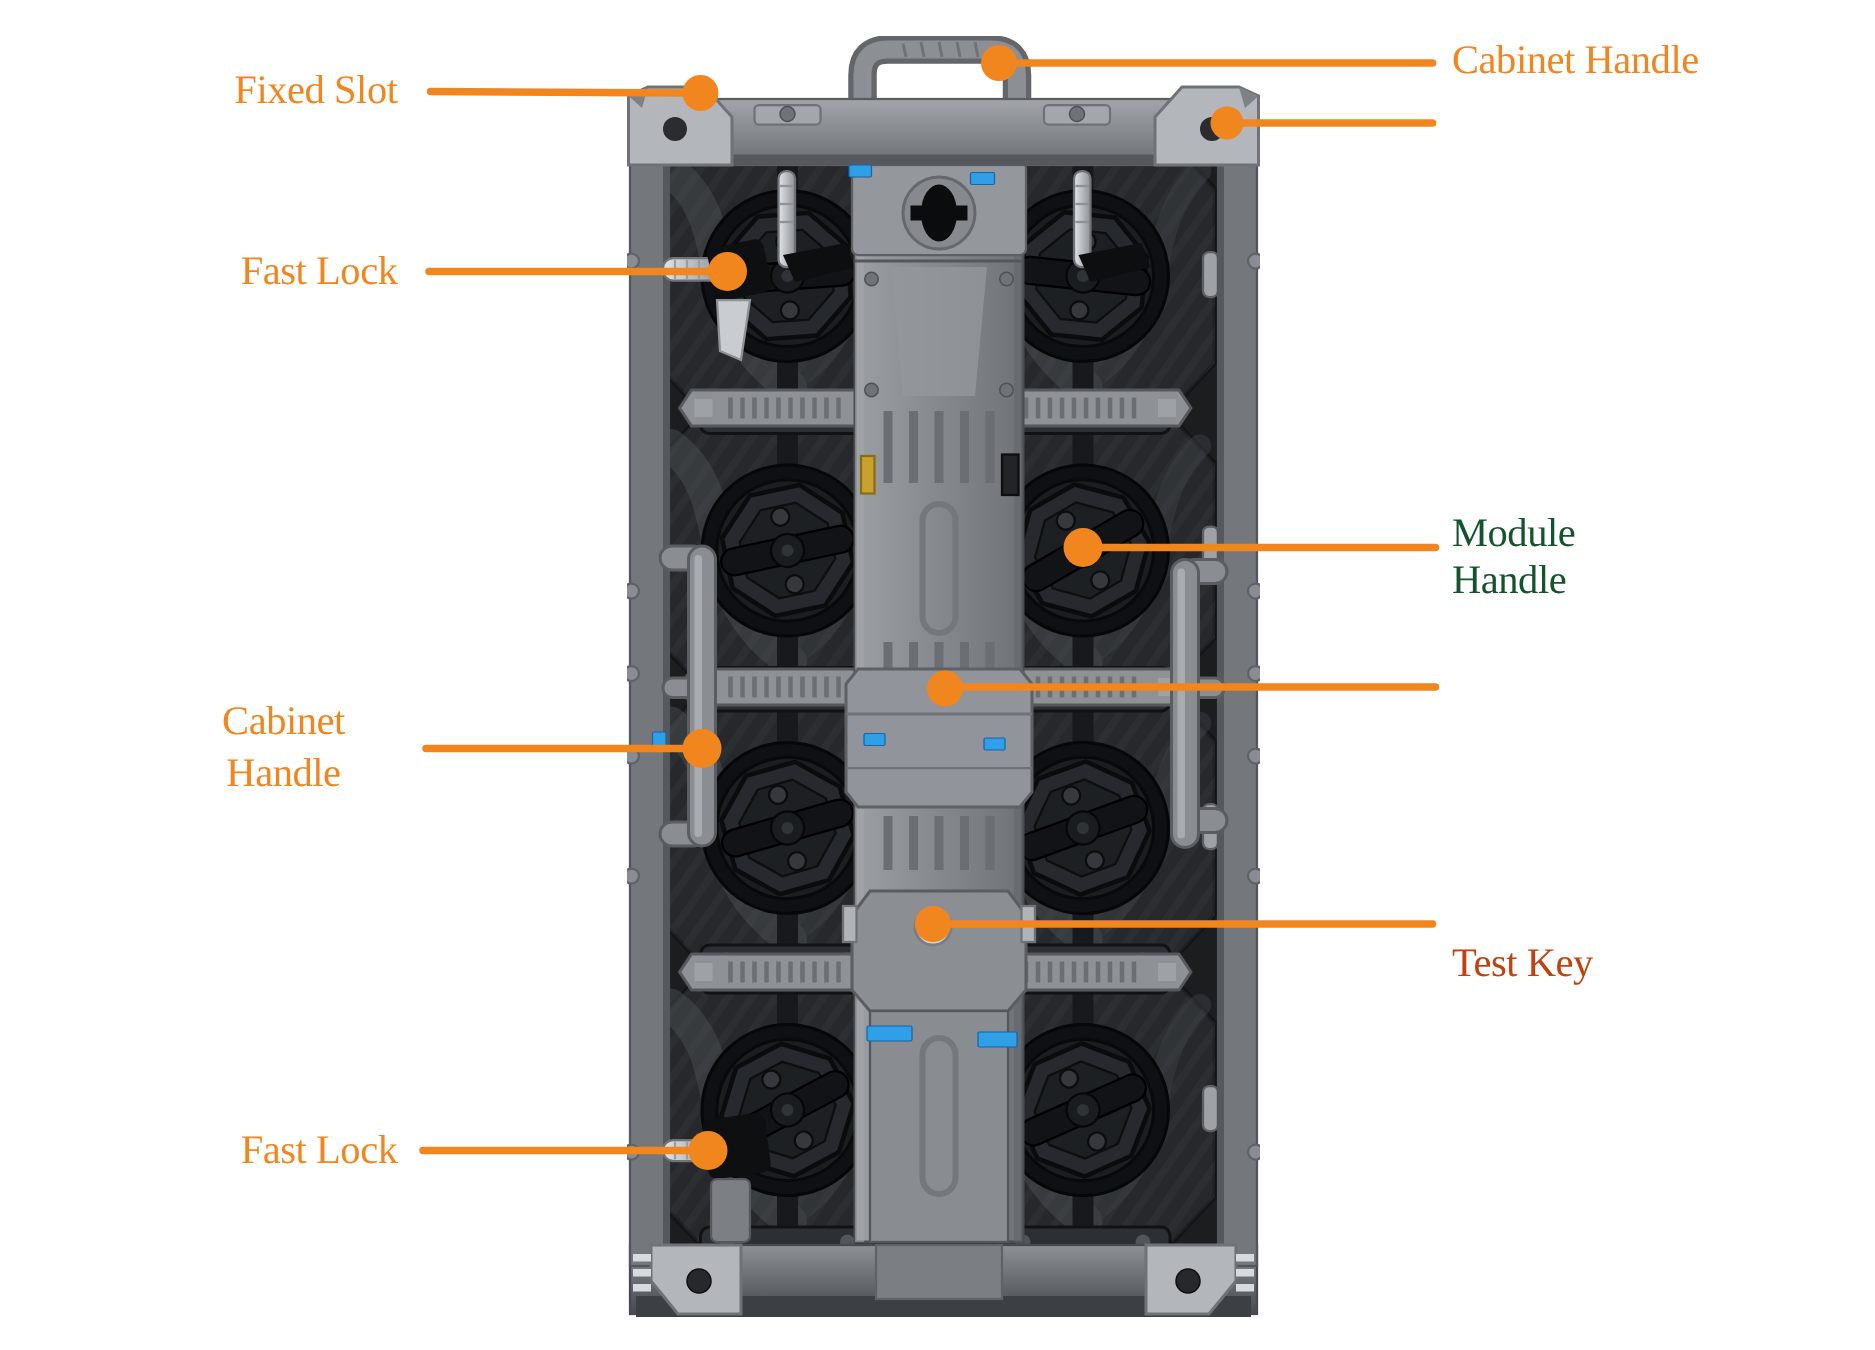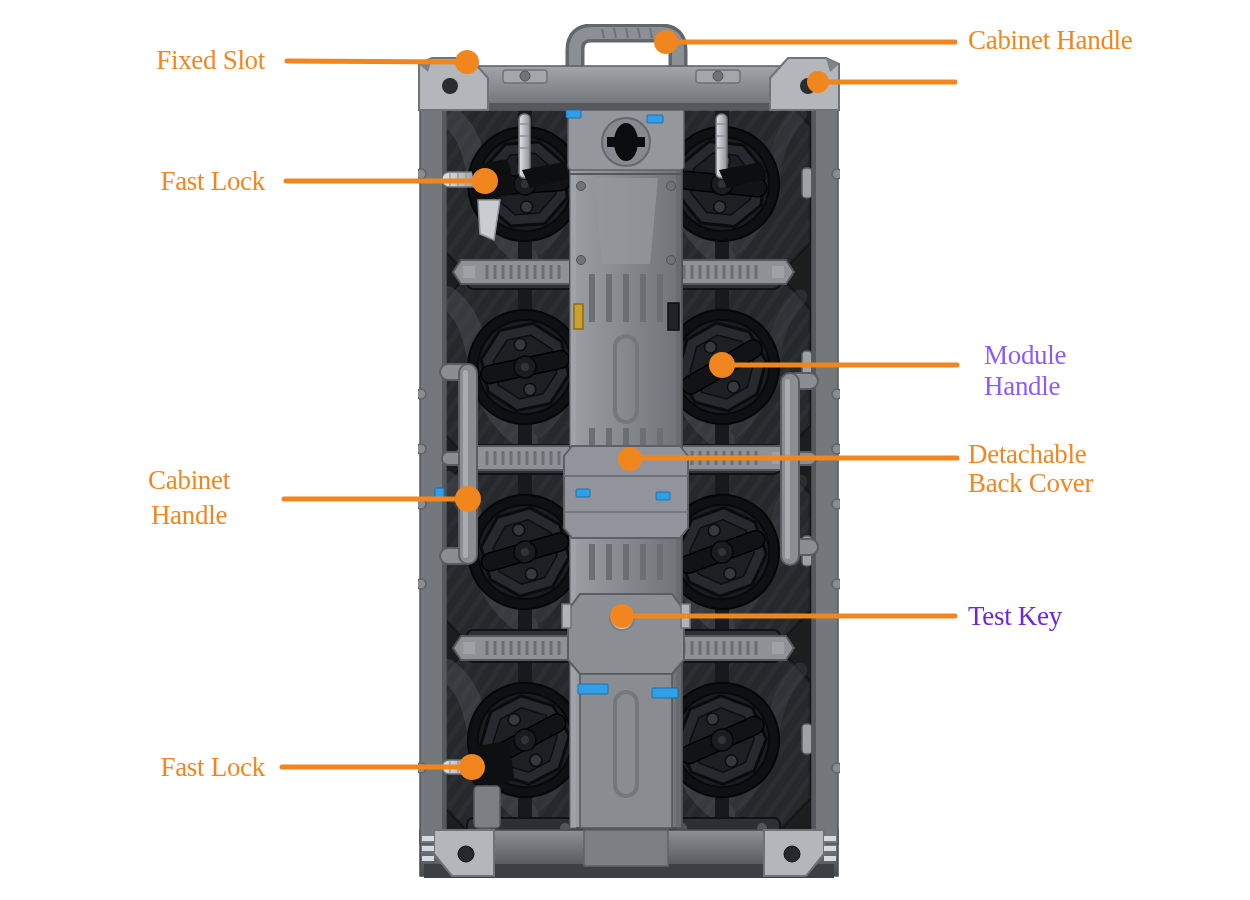--- a/index.html
+++ b/index.html
@@ -336,18 +336,17 @@
       <circle cx="630" cy="459" r="12" fill="#F1861F"></circle>
       <circle cx="468" cy="499" r="13" fill="#F1861F"></circle>
       <circle cx="622" cy="616" r="12" fill="#F1861F"></circle>
       <circle cx="472" cy="767" r="13" fill="#F1861F"></circle>
     </g>
   </svg>
 
   <div class="callout v-center nowrap lbl-fixed-slot" style="color: rgb(241, 134, 31);">Fixed Slot</div>
   <div class="callout v-center nowrap lbl-cabinet-handle-top" style="color: rgb(241, 134, 31);">Cabinet Handle</div>
   <div class="callout v-center nowrap lbl-fast-lock-top" style="color: rgb(241, 134, 31);">Fast Lock</div>
-  <div class="callout v-center lbl-module-handle" style="color: #8b5cf6; margin-left: 16px;">Module Handle</div>
-  <div class="callout v-center lbl-detachable" style="color: rgb(241, 134, 31);">Detachable Back Cover</div>
+  <div class="callout v-center lbl-module-handle" style="color: #14532d;">Module Handle</div>
   <div class="callout v-center lbl-cabinet-handle-left" style="color: rgb(241, 134, 31);">Cabinet Handle</div>
-  <div class="callout v-center nowrap lbl-test-key" style="color: #6d28d9;">Test Key</div>
+  <div class="callout v-center nowrap lbl-test-key" style="color: #c2410c; margin-top: 26px;">Test Key</div>
   <div class="callout v-center nowrap lbl-fast-lock-bottom" style="color: rgb(241, 134, 31);">Fast Lock</div>
 </div>
 
 </body></html>

